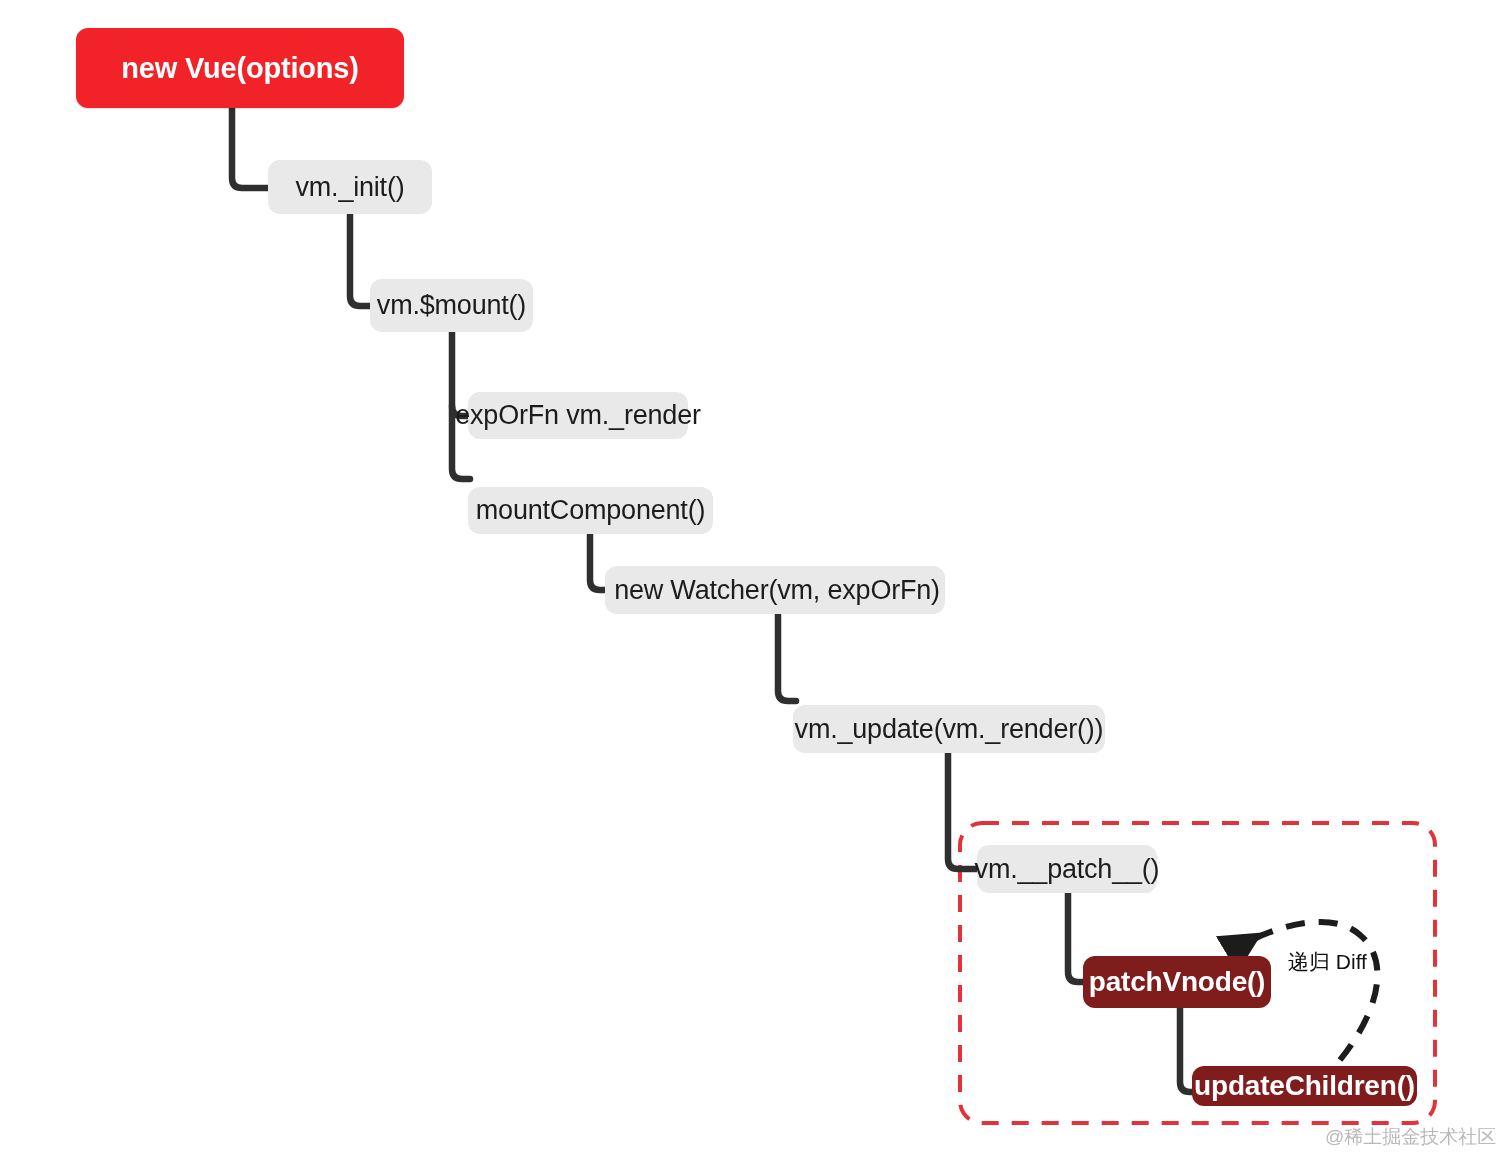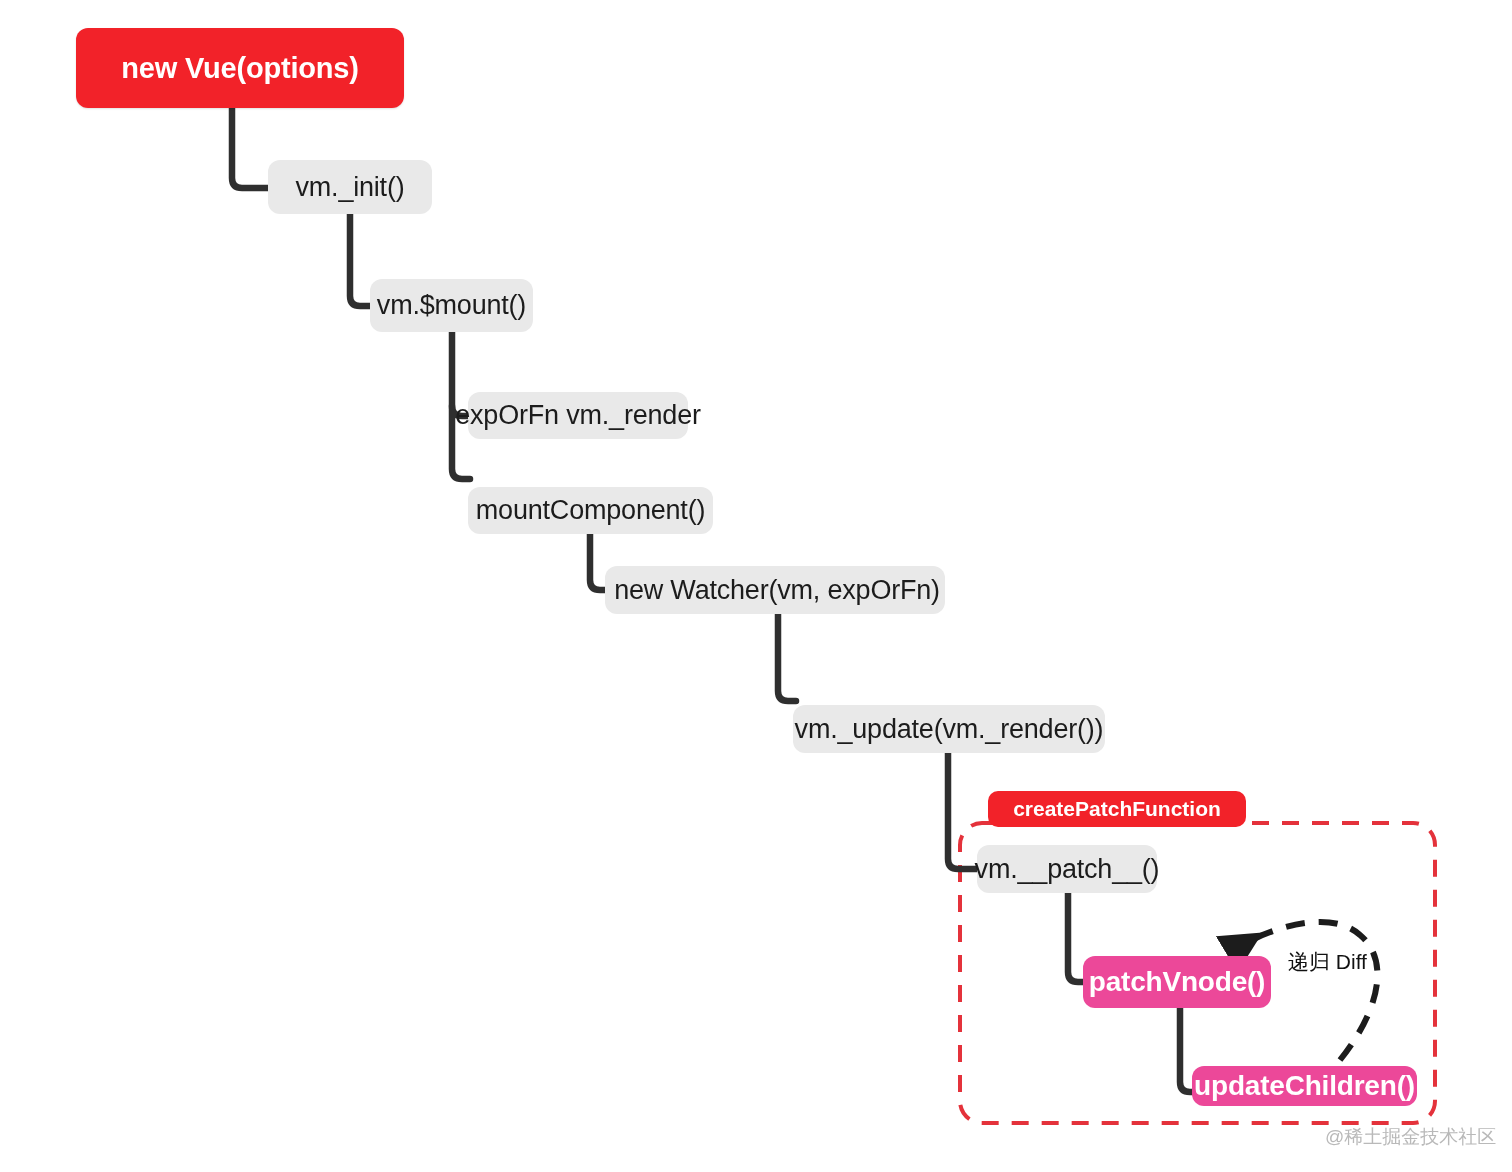--- a/index.html
+++ b/index.html
@@ -38,21 +38,21 @@
     background:#f22229;
     color:#ffffff;
     border-radius:12px;
     font-size:29px;
     font-weight:bold;
     letter-spacing:-0.2px;
     padding:0 18px;
     box-shadow:0 1px 2px rgba(0,0,0,.12);
   }
   .node-dark{
-    background:#ec4899;
+    background:#7f1d1d;
     color:#ffffff;
     border-radius:12px;
     font-size:28px;
     font-weight:bold;
     letter-spacing:-0.2px;
     padding:0 16px;
   }
 
   
   .group-badge{
@@ -120,21 +120,20 @@
 
   <svg class="layer layer-diff">
     <defs>
       <marker id="diff-arrow" markerWidth="7" markerHeight="7" refX="5" refY="3.5" orient="auto" markerUnits="strokeWidth">
         <path d="M 7 0 L 0 3.5 L 7 7 z" fill="#1C1C1C"></path>
       </marker>
     </defs>
     <path d="M 1340 1060 C 1380 1010 1390 960 1360 935 C 1330 908 1270 928 1237 948" fill="none" stroke="#1C1C1C" stroke-width="6" stroke-dasharray="19 14" stroke-linecap="butt" marker-end="url(#diff-arrow)"></path>
   </svg>
 
-  <div class="group-badge" id="group-badge" style="left: 988px; top: 791px; width: 230px; height: 36px;">createPatchFunction</div>
 
   <div class="diff-label" id="diff-label" style="left: 1288px; top: 948px;">递归 Diff</div>
 
   <div id="nodes-host">
       <div class="node node-red" style="left: 76px; top: 28px; width: 328px; height: 80px;">new Vue(options)</div>
       <div class="node node-grey" style="left: 268px; top: 160px; width: 164px; height: 54px;">vm._init()</div>
       <div class="node node-grey" style="left: 370px; top: 279px; width: 163px; height: 53px;">vm.$mount()</div>
       <div class="node node-grey" style="left: 468px; top: 392px; width: 220px; height: 47px;">expOrFn vm._render</div>
       <div class="node node-grey" style="left: 468px; top: 455px; width: 245px; height: 47px; margin-top: 32px;">mountComponent()</div>
       <div class="node node-grey" style="left: 605px; top: 566px; width: 340px; height: 48px; padding-left: 20px;">new Watcher(vm, expOrFn)</div>

